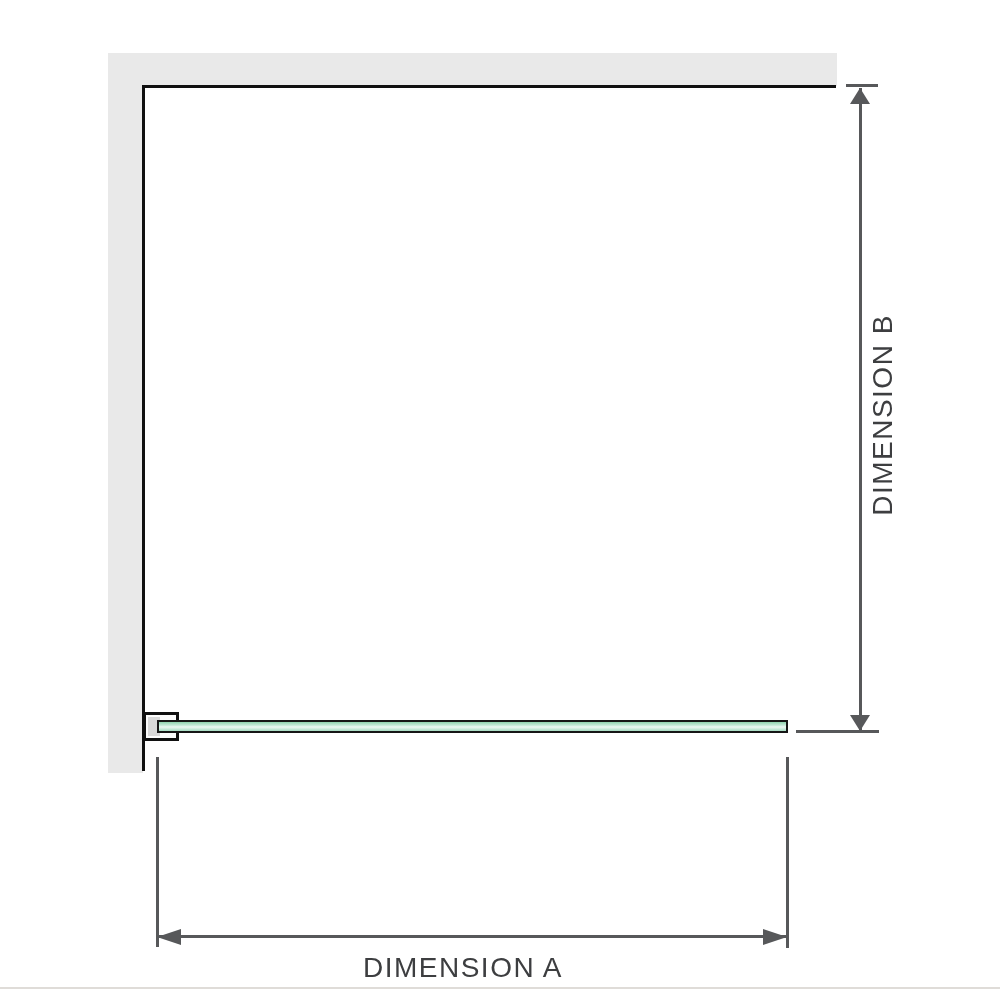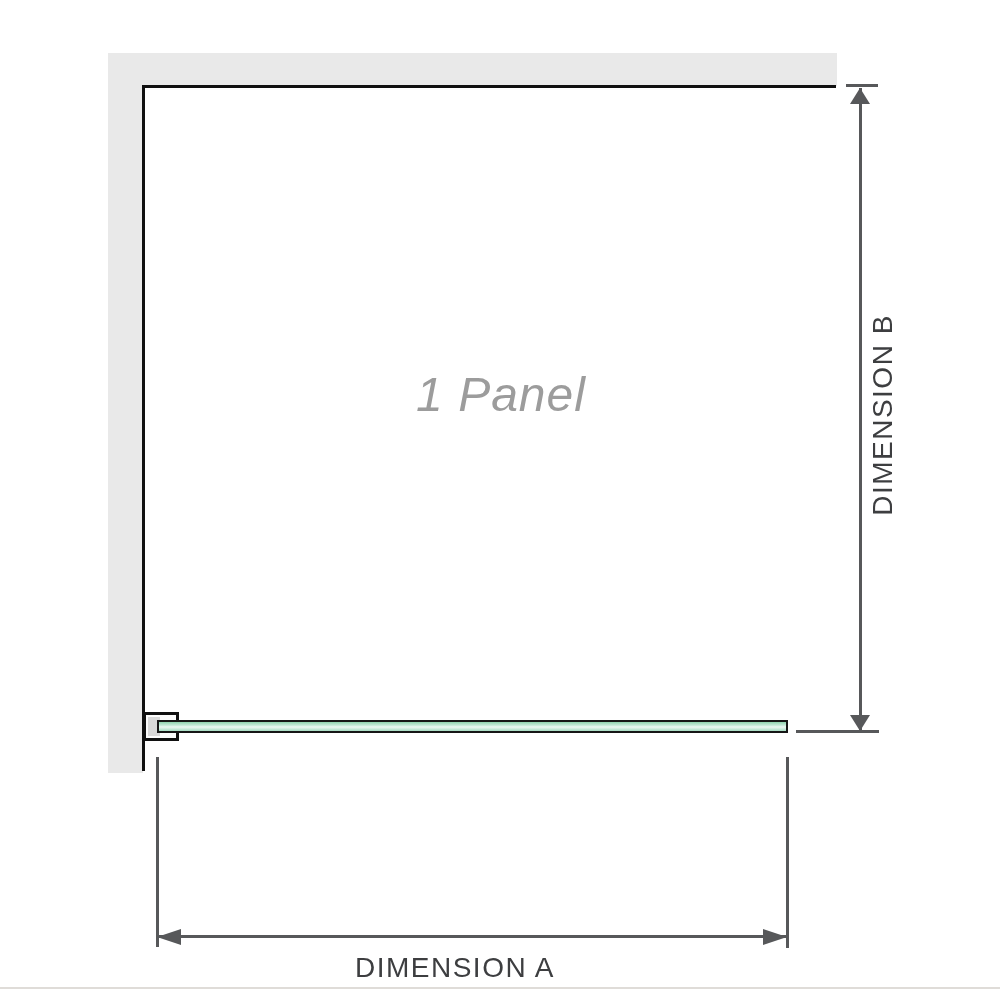--- a/index.html
+++ b/index.html
@@ -75,38 +75,37 @@
     left: 157px; top: 929px;
     border-top: 8px solid transparent; border-bottom: 8px solid transparent;
     border-right: 24px solid #57585a;
   }
   .arrow-right {
     left: 763px; top: 929px;
     border-top: 8px solid transparent; border-bottom: 8px solid transparent;
     border-left: 24px solid #57585a;
   }
   .dima-label {
-    left: 295px; top: 950px; width: 320px; height: 36px;
+    left: 303px; top: 950px; width: 320px; height: 36px;
     line-height: 36px; text-align: center;
     font-size: 28px; color: #3d3e40; letter-spacing: 1.5px;
   }
 
   .bottom-rule { left: 0; top: 987px; width: 1000px; height: 2px; background: #dfdcd8; }
 </style>
 </head>
 <body>
 
 <div class="canvas">
 
   <div class="abs wall wall-top"></div>
   <div class="abs wall wall-left"></div>
   <div class="abs edge edge-top"></div>
   <div class="abs edge edge-left"></div>
 
-  <div class="abs panel-label">1 Panel</div>
 
   <div class="abs bracket">
     <div class="bracket-pad"></div>
   </div>
   <div class="abs glass"></div>
 
   <div class="abs dim dimb-tick-top"></div>
   <div class="abs dim dimb-tick-bottom"></div>
   <div class="abs dim dimb-line"></div>
   <div class="abs arrow arrow-up"></div>

